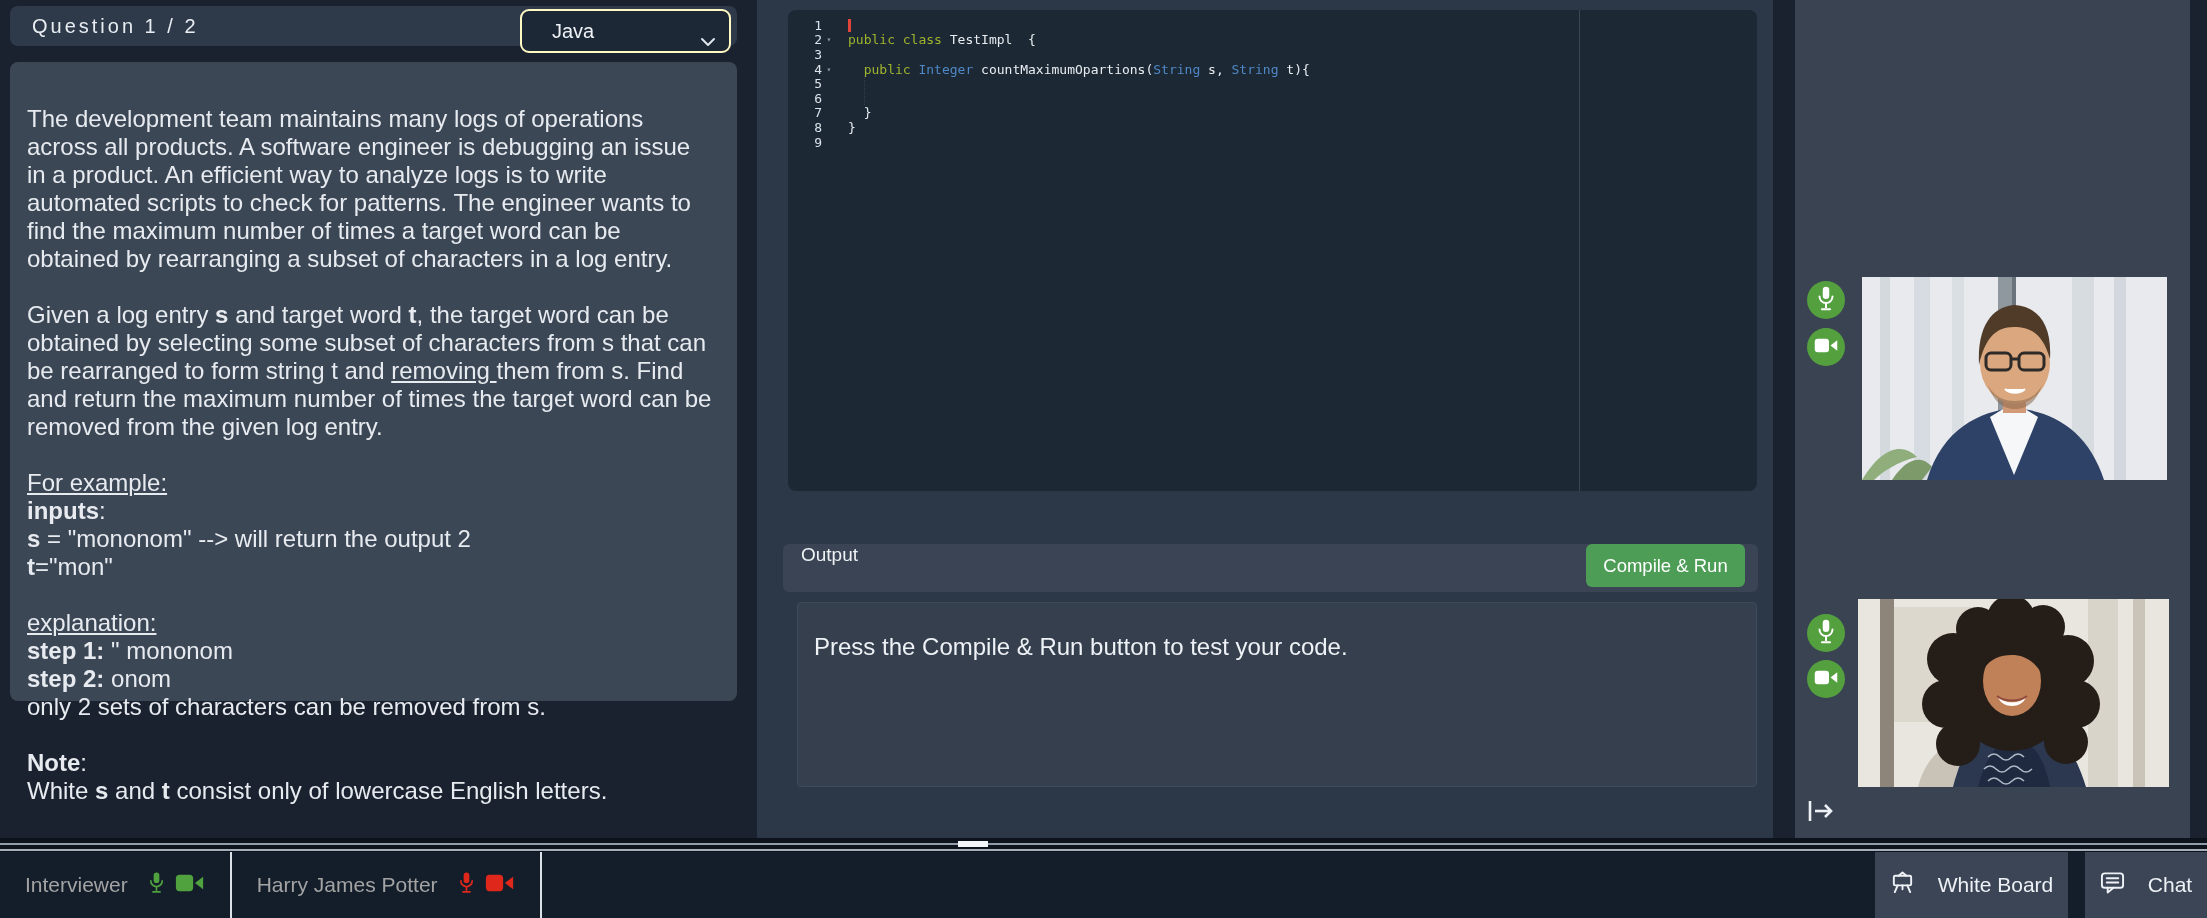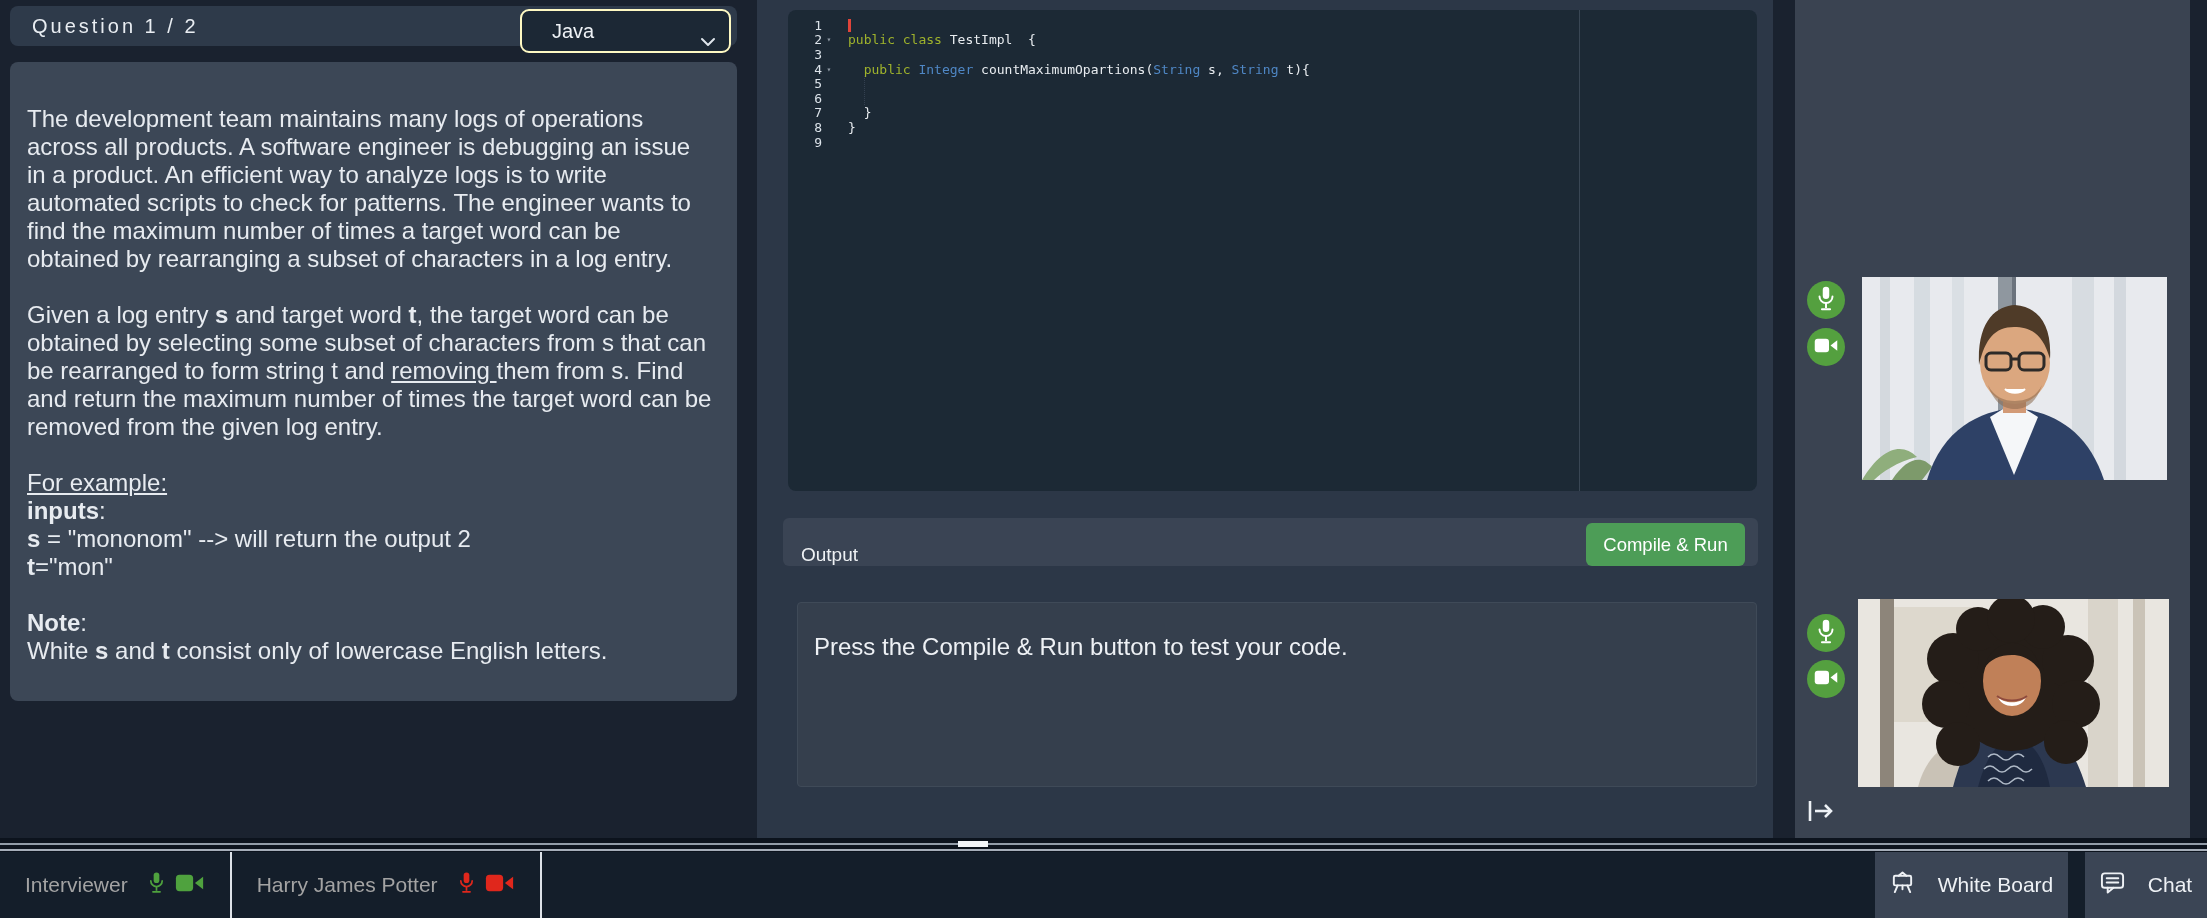--- a/index.html
+++ b/index.html
@@ -43,23 +43,23 @@
   .ln-num{width:34px;text-align:right;color:#dce3ea;flex:none;}
   .ln-fold{width:14px;text-align:center;color:#8f9aa5;font-size:8px;flex:none;}
   .ln-code{margin-left:12px;}
   .tok-kw{color:var(--code_keyword,#9fb32c);}
   .tok-ty{color:var(--code_type,#4f87c5);}
   .tok-pl{color:var(--code_plain,#e8ecf0);}
   .print-margin{position:absolute;left:791px;top:0;bottom:0;width:1px;background:#394654;}
   .caret{position:absolute;left:60px;top:9px;width:2.5px;height:13px;background:var(--cursor_red,#e0443a);}
   .indent-guide{position:absolute;left:76px;top:66px;height:29px;border-left:1px dotted #334050;}
   .out-bar{
-    position:absolute;left:26px;top:518px;width:975px;height:48px;
+    position:absolute;left:26px;top:544px;width:975px;height:48px;
     background:var(--output_bar_bg,#3a4454);border-radius:6px;
-    display:flex;align-items:flex-end;
+    display:flex;align-items:flex-start;
   }
   .out-label{margin-left:18px;font-size:19px;color:#eef1f4;}
   .run-btn{
     margin-left:auto;margin-right:13px;width:159px;height:43px;
     background:var(--run_button_green,#4d9d57);color:#fff;font-size:18.5px;
     border:none;border-radius:6px;display:flex;align-items:center;justify-content:center;
     font-family:"Liberation Sans",sans-serif;cursor:pointer;
   }
   .out-box{
     position:absolute;left:40px;top:602px;width:960px;height:185px;box-sizing:border-box;
@@ -121,20 +121,26 @@
         <div class="q-line"><span>The development team maintains many logs of operations across all products. A software engineer is debugging an issue in a product. An efficient way to analyze logs is to write automated scripts to check for patterns. The engineer wants to find the maximum number of times a target word can be obtained by rearranging a subset of characters in a log entry.</span></div>
       </div>
       <div class="q-block">
         <div class="q-line"><span>Given a log entry </span><span class="seg-b">s</span><span> and target word </span><span class="seg-b">t</span><span>, the target word can be obtained by selecting some subset of characters from s that can be rearranged to form string t and </span><span class="seg-u">removing </span><span>them from s. Find and return the maximum number of times the target word can be removed from the given log entry.</span></div>
       </div>
       <div class="q-block">
         <div class="q-line"><span class="seg-u">For example: </span></div>
         <div class="q-line"><span class="seg-b">inputs</span><span>:</span></div>
         <div class="q-line"><span class="seg-b">s</span><span> = "mononom" --&gt; will return the output 2</span></div>
         <div class="q-line"><span class="seg-b">t</span><span>="mon"</span></div>
+      </div>
+      <div class="q-block">
+        <div class="q-line"><span class="seg-u">explanation:</span></div>
+        <div class="q-line"><span class="seg-b">step 1:</span><span> " mononom</span></div>
+        <div class="q-line"><span class="seg-b">step 2:</span><span> onom</span></div>
+        <div class="q-line"><span>only 2 sets of characters can be removed from s.</span></div>
       </div>
       <div class="q-block">
         <div class="q-line"><span class="seg-b">Note</span><span>:</span></div>
         <div class="q-line"><span>White </span><span class="seg-b">s</span><span> and </span><span class="seg-b">t</span><span> consist only of lowercase English letters.</span></div>
       </div>
     </div>
 </div>
 
 <div class="mid">
 

